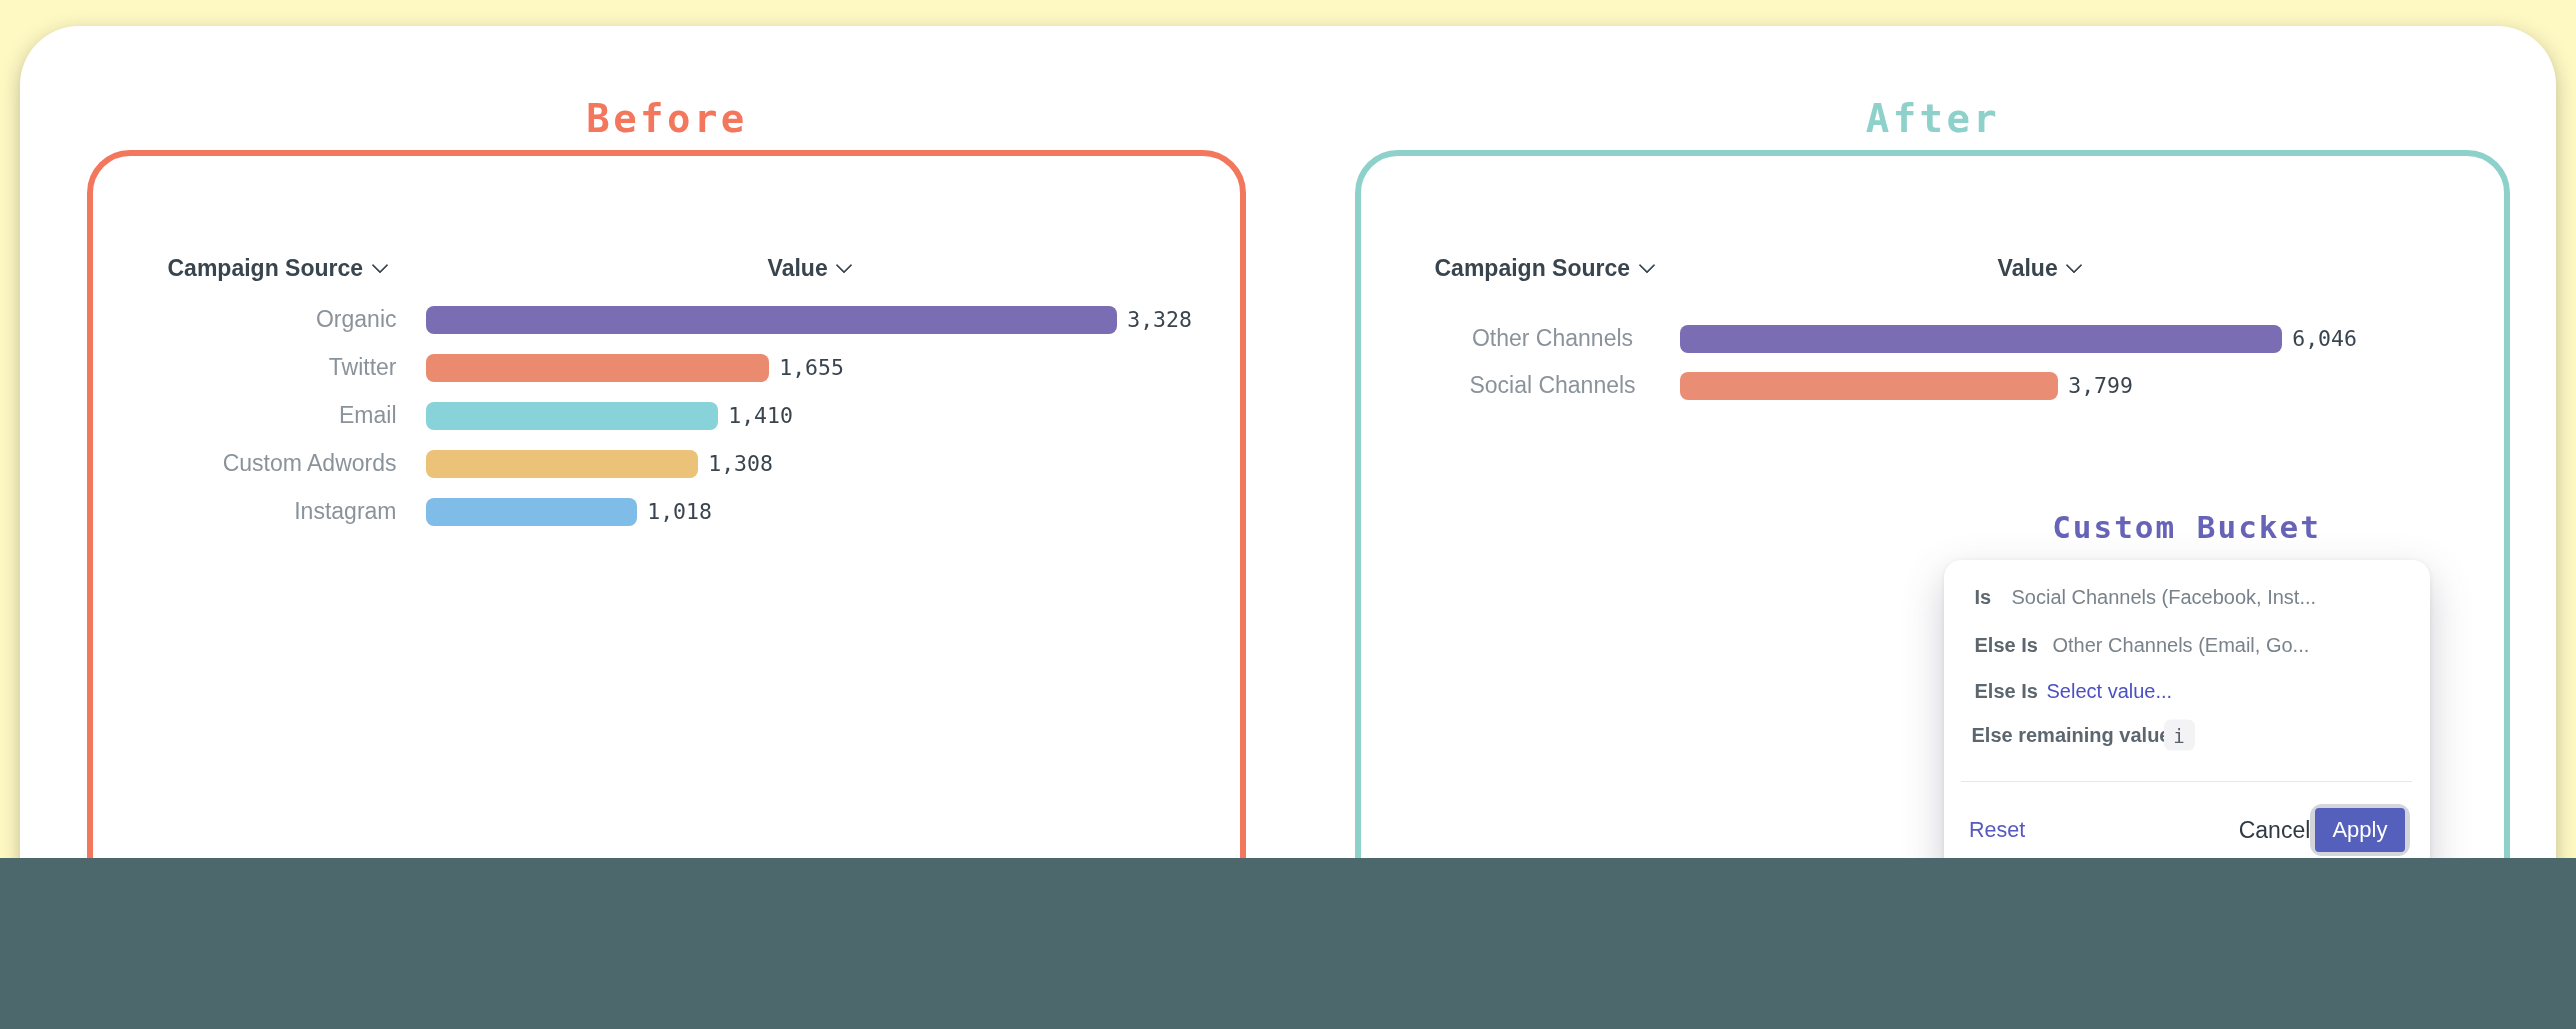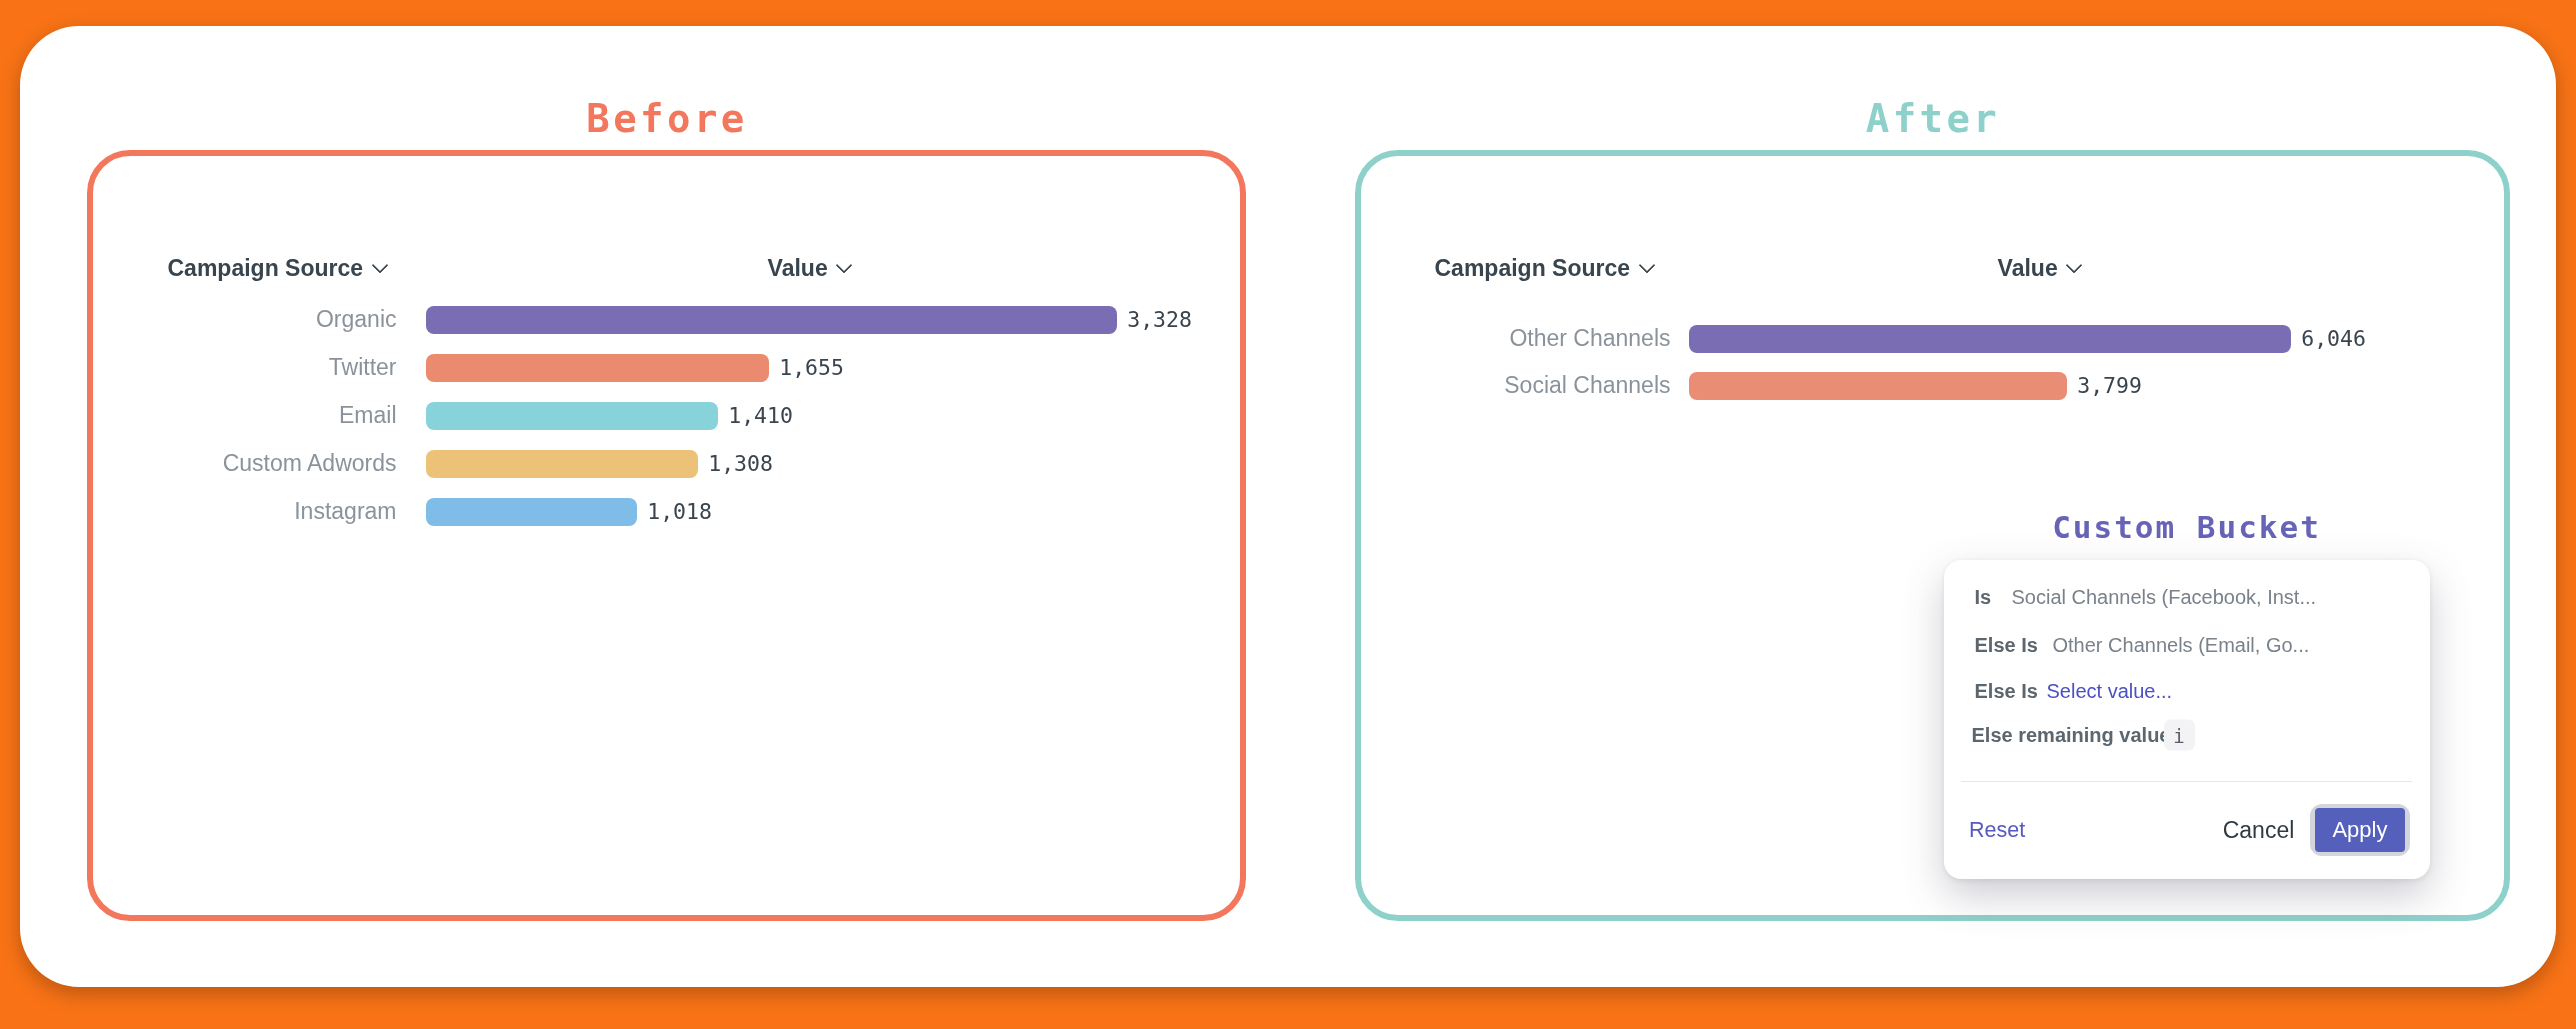--- a/index.html
+++ b/index.html
@@ -1,16 +1,16 @@
 <!DOCTYPE html>
 <html style="font-size:10.7px"><head>
 <meta charset="utf-8">
 <style>
   html,body{margin:0;padding:0;background:#4D686C;}
-  .stage{position:relative;width:2576px;height:1029px;background:#f97316;overflow:hidden;
+  .stage{position:relative;width:2576px;height:858px;background:#fef9c3;overflow:hidden;
          font-family:"Liberation Sans",sans-serif;}
   .card{position:absolute;left:19.5px;top:25.5px;width:2536px;height:961px;background:#ffffff;
         border-radius:59px;box-shadow:0 6.7px 20px rgba(0,0,0,0.25);}
 
   .panel-title{position:absolute;top:70px;text-align:center;
         font-family:"DejaVu Sans Mono",monospace;font-weight:bold;font-size:39px;letter-spacing:3.4px;}
   .panel-title.before{left:67px;width:1161px;color:#F3775D;}
   .panel-title.after{left:1335px;width:1157px;color:#8DD1CA;}
 
   .panel{position:absolute;top:124px;height:759px;border-radius:43px;border:6.7px solid;}
@@ -25,42 +25,42 @@
 
   .rows{position:absolute;}
   .bar-row{display:flex;align-items:center;height:28px;margin-bottom:20px;}
   .bar-row .lbl{text-align:right;font-size:23px;color:#8A939B;flex:none;}
   .bar-row .bar{height:28px;border-radius:8px;flex:none;}
   .bar-row .val{margin-left:10.7px;font-family:"DejaVu Sans Mono",monospace;font-size:21.5px;color:#39444E;}
   .rows.before{left:148px;top:280px;}
   .rows.before .lbl{width:229px;margin-right:29px;}
   .rows.after{left:1415px;top:299px;}
   .rows.after .bar-row{margin-bottom:19px;}
-  .rows.after .lbl{width:236px;margin-right:18px;}
+  .rows.after .lbl{width:236px;margin-right:9px;text-align:center;}
 
   .bucket-title{position:absolute;left:1925px;top:483px;width:484px;text-align:center;
         font-family:"DejaVu Sans Mono",monospace;font-weight:bold;font-size:31px;letter-spacing:2px;color:#6763B6;}
 
   .dialog{position:absolute;left:1924px;top:534px;width:486px;height:319px;background:#ffffff;
         border-radius:17.4px;box-shadow:0 16px 40px rgba(90,90,110,0.30),0 1.3px 5.4px rgba(0,0,0,0.08);}
   .d-row{position:absolute;left:0;right:13.4px;height:29.5px;}
   .d-row .d-lbl{position:absolute;left:31px;top:50%;transform:translateY(-50%);
         font-size:20px;font-weight:bold;color:#5C666F;white-space:nowrap;}
   .d-row .d-val{position:absolute;top:50%;transform:translateY(-50%);
         font-size:20px;color:#79828B;white-space:nowrap;}
   .d-row .d-val.link{color:#4A4FC4;}
   .d-row .chip{position:absolute;left:220px;top:50%;transform:translateY(-50%);
         width:31px;height:31px;border-radius:6.7px;background:#F3F3F6;display:flex;align-items:center;
         justify-content:center;font-family:"DejaVu Sans Mono",monospace;font-size:19px;color:#596069;}
   .d-divider{position:absolute;left:17.4px;right:17.4px;top:221px;border-top:1.3px solid #E7E7EB;}
   .d-footer{position:absolute;left:0;right:0;top:231px;height:79px;display:flex;align-items:center;
         padding:0 20px 0 25.5px;box-sizing:border-box;}
   .reset{font-size:21.5px;color:#5759BF;cursor:pointer;}
   .spacer{flex:1;}
-  .cancel{font-size:23px;color:#2F3A42;cursor:pointer;margin-right:16px;}
+  .cancel{font-size:23px;color:#2F3A42;cursor:pointer;}
   .apply-ring{background:#D4D5DB;border-radius:12px;padding:4.7px;}
   .apply-btn{background:#5560BD;color:#ffffff;border:none;border-radius:4px;font-size:22px;
         padding:8.7px 17.4px;font-family:"Liberation Sans",sans-serif;cursor:pointer;}
 </style>
 </head>
 <body>
 
 <div class="stage">
   <div class="card">
 

